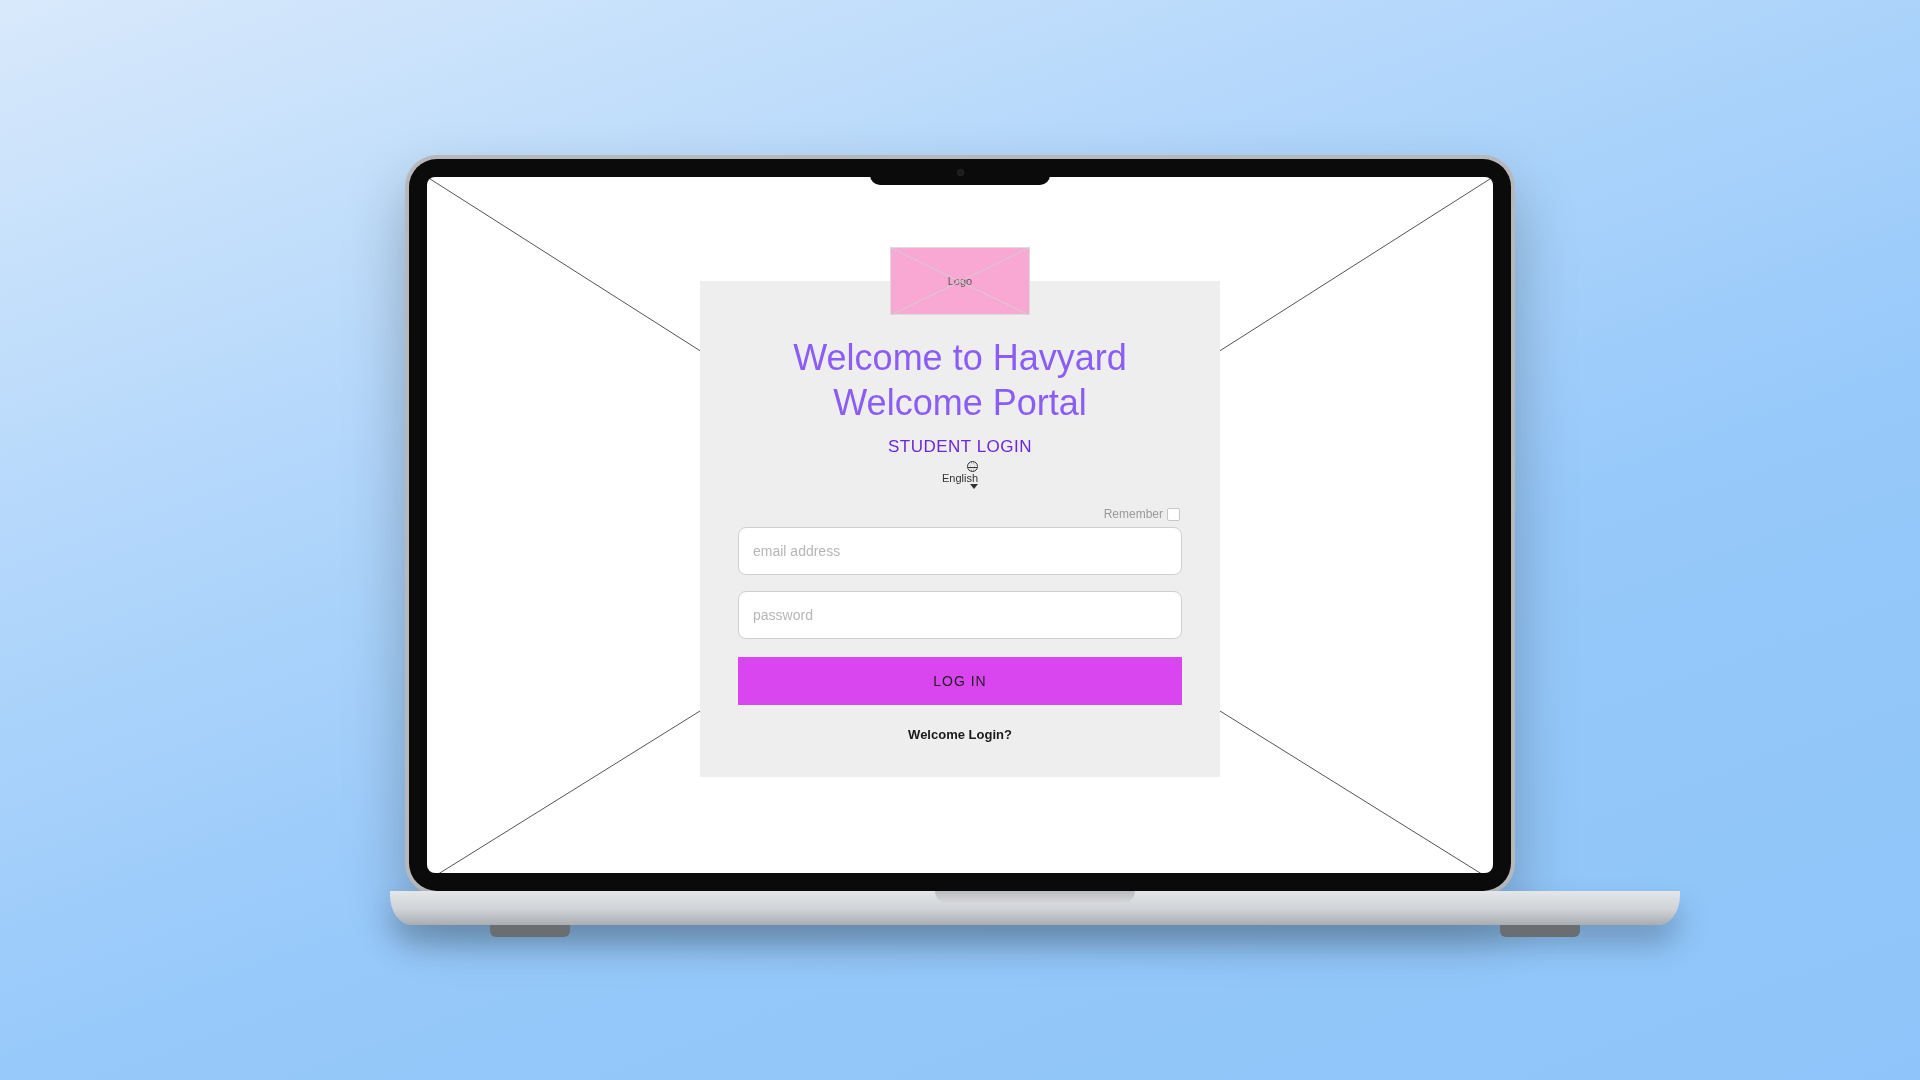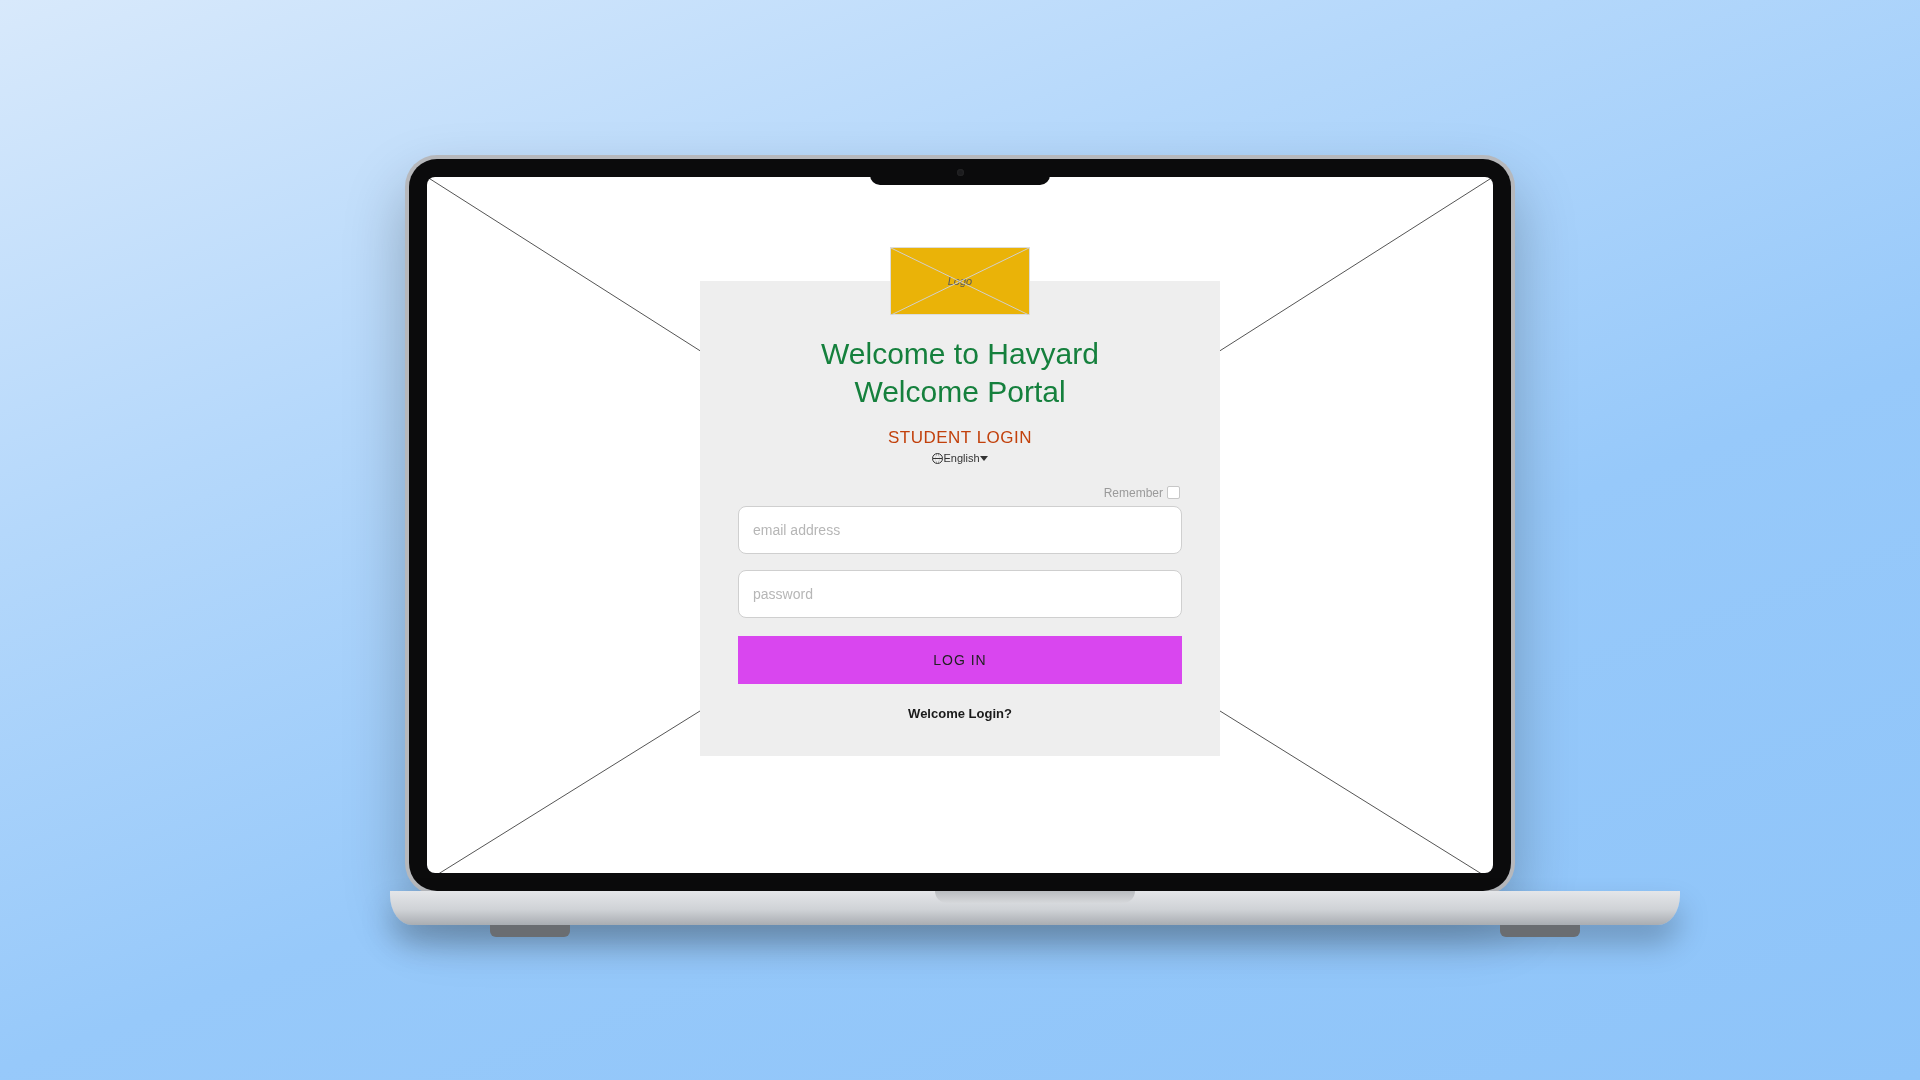--- a/index.html
+++ b/index.html
@@ -105,59 +105,59 @@
     position:absolute;
     top:70px;
     left:50%;
     transform:translateX(-50%);
     width:520px;
   }
   .logo-box{
     position:relative;
     margin:0 auto;
     width:140px;height:68px;
-    background:#eab308;
+    background:#f9a8d4;
     border:1px solid #dcdcdc;
     display:flex;
     align-items:center;
     justify-content:center;
     font-size:11px;
     color:#5a5a5a;
     z-index:2;
-    font-style:italic;
   }
   .logo-box svg{position:absolute;inset:0;pointer-events:none;}
   .card{
     margin-top:-34px;
     background:#eeeeee;
     padding:48px 38px 34px;
     text-align:center;
   }
   .title{
-    font-size:30px;
+    font-size:36px;
     font-weight:500;
-    color:#15803d;
+    color:#8b5cf6;
     line-height:1.25;
     margin-top:6px;
     text-align:center;
   }
   .subtitle{
     font-size:17px;
     letter-spacing:0.5px;
-    color:#c2410c;
-    margin-top:18px;
+    color:#6d28d9;
+    margin-top:12px;
     font-weight:400;
   }
   .lang{
     display:inline-flex;
-    align-items:center;
+    align-items:flex-end;
     font-size:11px;
     color:#333;
     margin-top:4px;
     cursor:pointer;
+    flex-direction:column;
   }
   .lang .globe{
     width:11px;height:11px;border:1.2px solid #333;border-radius:50%;
     position:relative;
   }
   .lang .globe::before{
     content:"";position:absolute;inset:0;border-left:1.2px solid #333;border-right:1.2px solid #333;border-radius:50%;transform:scaleX(0.45);
   }
   .lang .globe::after{
     content:"";position:absolute;left:0;right:0;top:50%;border-top:1.2px solid #333;

